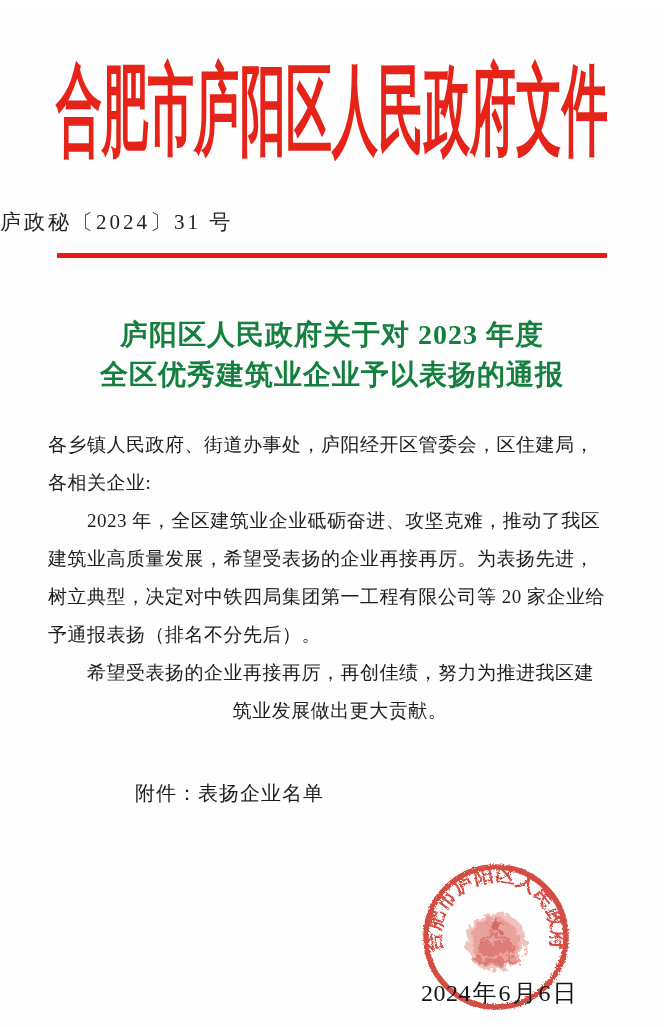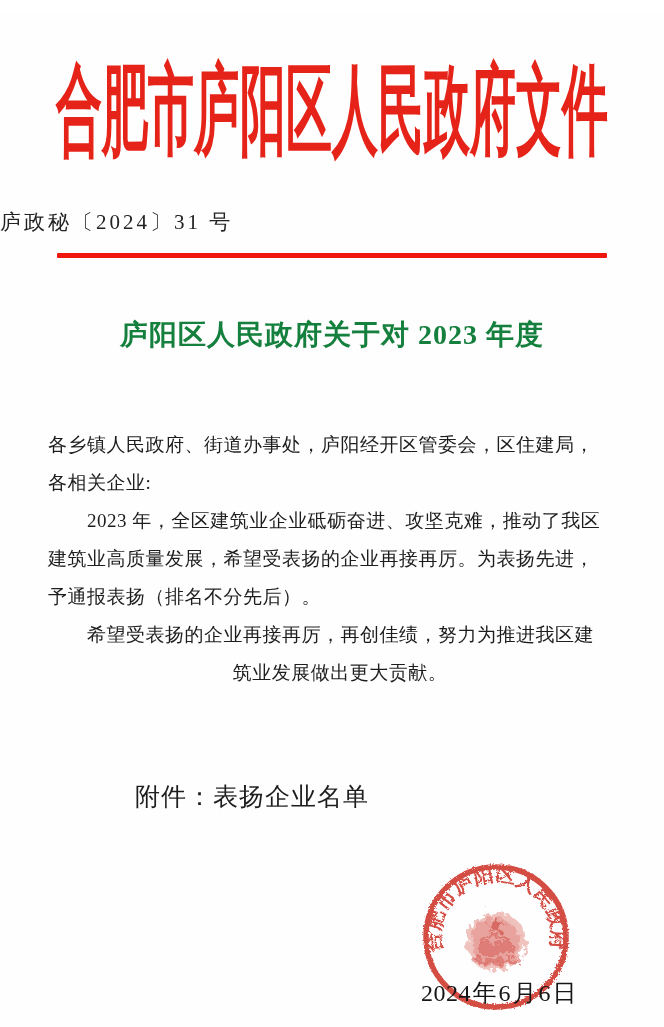--- a/index.html
+++ b/index.html
@@ -78,21 +78,21 @@
     line-height:38px;
     letter-spacing:0.5px;
     color:var(--text-black);
   }
   .body-text .line{white-space:nowrap;}
   .body-text .indent{padding-left:39px;text-align:center;}
   .attachment{
     position:absolute;
     top:768px;
     left:135px;
-    font-size:25px;
+    font-size:20px;
     letter-spacing:1px;
     color:var(--text-black);
     white-space:nowrap;
   }
   .seal{
     position:absolute;
     top:846px;
     left:418px;
     width:160px;
     height:164px;
@@ -114,27 +114,29 @@
 <div class="page">
 
   <div class="red-header">合肥市庐阳区人民政府文件</div>
 
   <div class="doc-number">庐政秘〔2024〕31 号</div>
 
   <div class="red-rule"></div>
 
   <div class="doc-title">
     <div>庐阳区人民政府关于对 2023 年度</div>
+    <div>全区优秀建筑业企业予以表扬的通报</div>
   </div>
 
   <div class="body-text">
     <div class="line">各乡镇人民政府、街道办事处，庐阳经开区管委会，区住建局，</div>
     <div class="line">各相关企业:</div>
     <div class="line indent">2023 年，全区建筑业企业砥砺奋进、攻坚克难，推动了我区</div>
     <div class="line">建筑业高质量发展，希望受表扬的企业再接再厉。为表扬先进，</div>
+    <div class="line">树立典型，决定对中铁四局集团第一工程有限公司等 20 家企业给</div>
     <div class="line">予通报表扬（排名不分先后）。</div>
     <div class="line indent">希望受表扬的企业再接再厉，再创佳绩，努力为推进我区建</div>
     <div class="line indent">筑业发展做出更大贡献。</div>
   </div>
 
   <div class="attachment">附件：表扬企业名单</div>
 
   <svg class="seal" viewBox="0 0 160 164" xmlns="http://www.w3.org/2000/svg">
     <defs>
       <filter id="rough" x="-20%" y="-20%" width="140%" height="140%">

